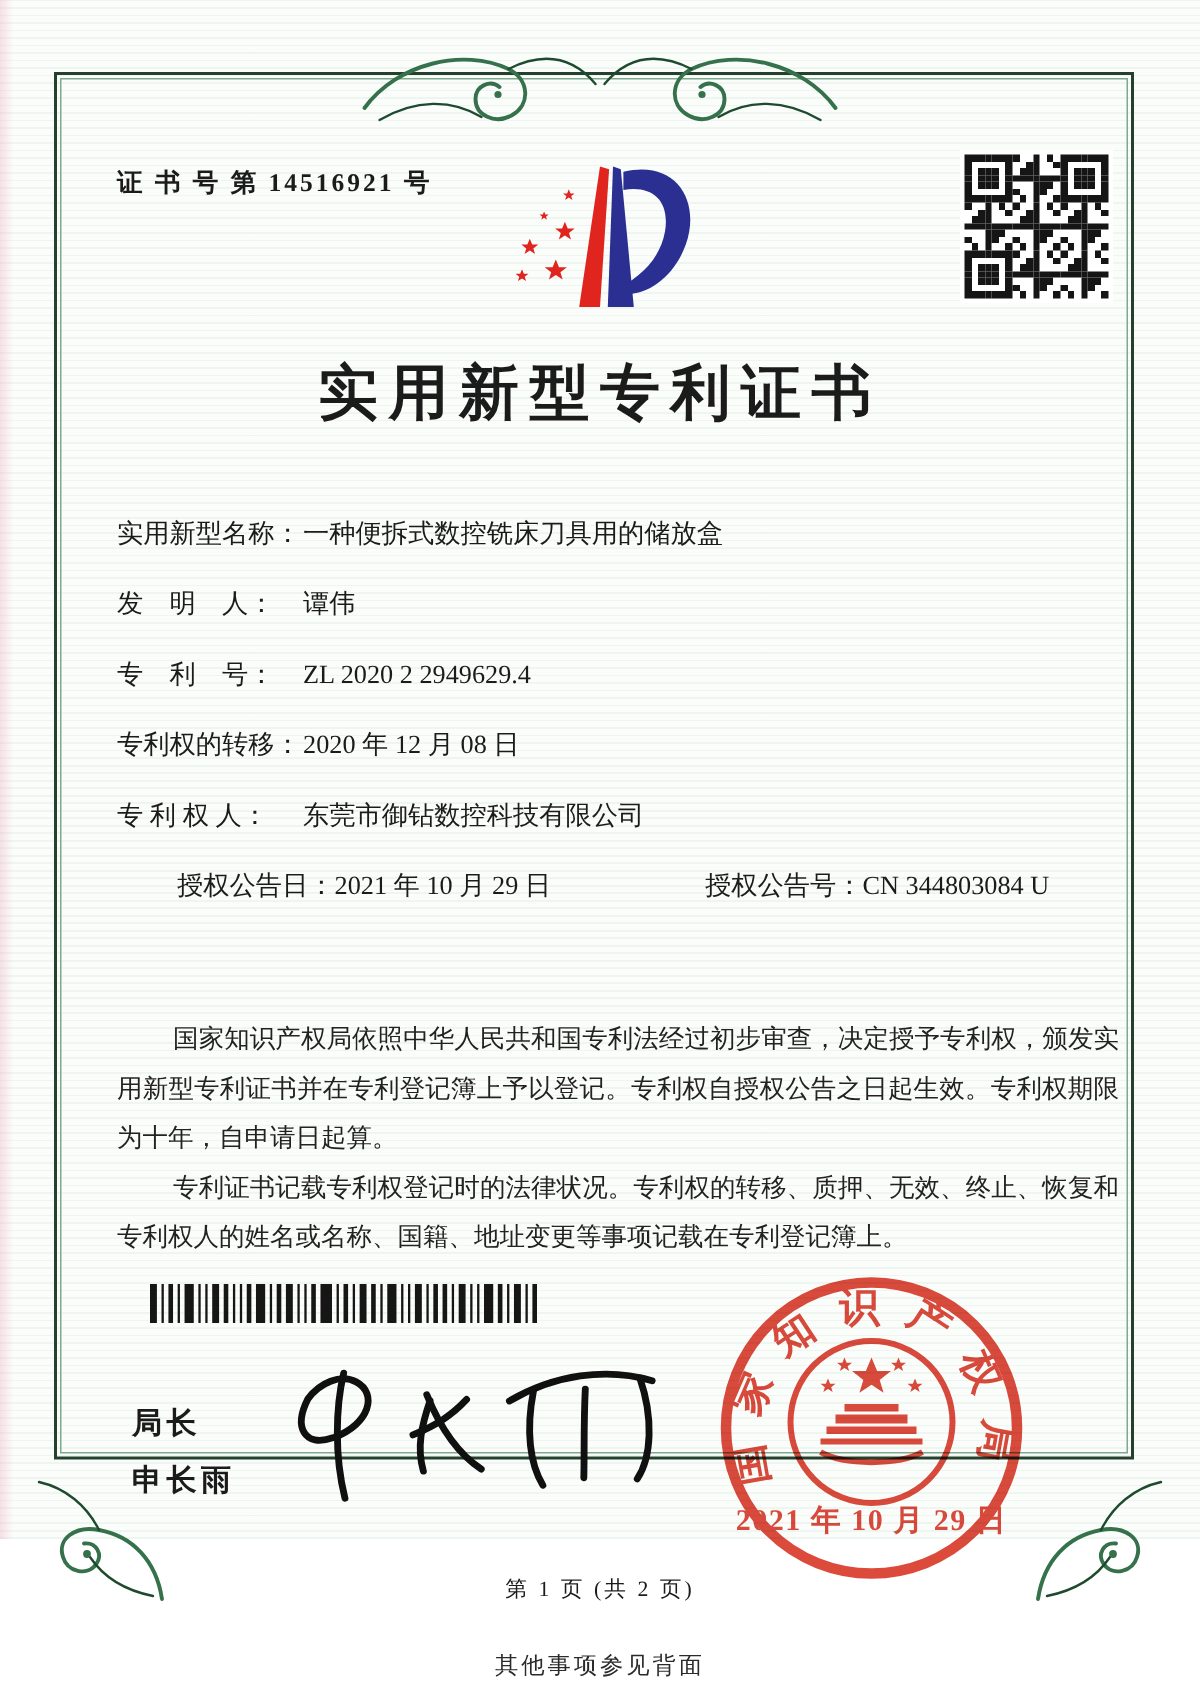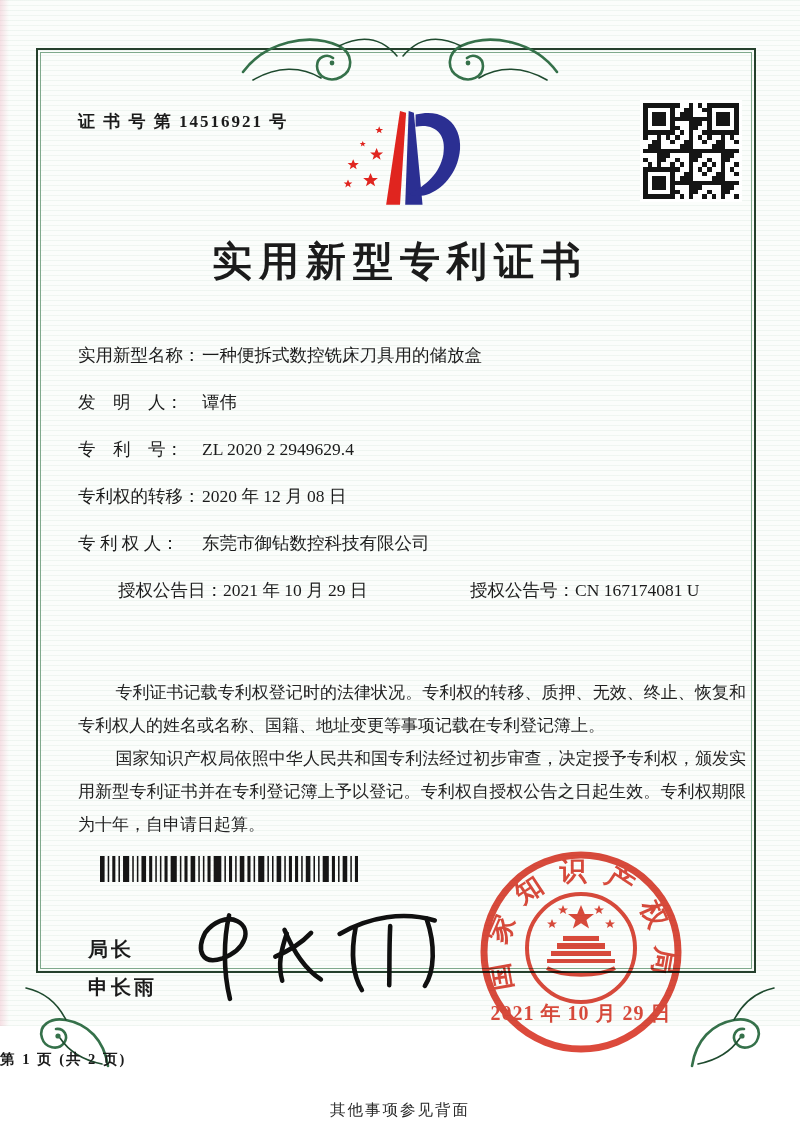--- a/index.html
+++ b/index.html
@@ -21,21 +21,21 @@
   .fvalue{flex:1;}
   .pair{display:flex;}
   .pair1{flex:0 0 352px;margin-left:40px;}
   .paras{left:78px;top:676px;width:668px;font-size:17px;line-height:33px;text-align:justify;color:#222;}
   .paras p{margin:0;text-indent:2.2em;}
   .barcode{left:100px;top:856px;width:258px;height:26px;}
   .director{left:88px;top:930px;font-size:20px;line-height:38px;font-weight:600;letter-spacing:3px;}
   .sig{left:182px;top:894px;width:276px;height:122px;transform:rotate(-2deg);}
   .sig path{stroke:#101010;stroke-width:4.5;fill:none;stroke-linecap:round;}
   .sealwrap{left:468px;top:848px;width:226px;height:226px;mix-blend-mode:multiply;opacity:.92;}
-  .page-info{left:0;right:0;top:1050px;font-size:14.5px;letter-spacing:2px;font-weight:bold;}
+  .page-info{left:0;right:0;top:1050px;text-align:center;font-size:14.5px;letter-spacing:2px;}
   .back-note{left:0;right:0;top:1100px;text-align:center;font-size:15.5px;letter-spacing:2px;color:#2a2a2a;}
   .qr{left:640px;top:100px;width:96px;height:96px;background:#fff;padding:3px;
     display:grid;grid-template-columns:repeat(21,1fr);grid-template-rows:repeat(21,1fr);}
   .qr div{background:transparent}.qr div.on{background:#151515;}
   .orn path{stroke:#35714a;fill:none;stroke-width:2.6;stroke-linecap:round;}
   .orn .d2{stroke:#1e4a2e;stroke-width:1.6;}
   .orn circle{fill:#35714a;}
 </style>
 </head>
 <body>
@@ -560,28 +560,28 @@
       <span class="flabel">专 利 权 人：</span>
       <span class="fvalue">东莞市御钻数控科技有限公司</span>
     </div>
     <div class="frow">
       <span class="pair pair1">
         <span>授权公告日：</span>
         <span>2021 年 10 月 29 日</span>
       </span>
       <span class="pair">
         <span>授权公告号：</span>
-        <span>CN 167174081 U</span>
+        <span>CN 344803084 U</span>
       </span>
     </div>
   </div>
 
   <div class="abs paras">
+    <p>国家知识产权局依照中华人民共和国专利法经过初步审查，决定授予专利权，颁发实用新型专利证书并在专利登记簿上予以登记。专利权自授权公告之日起生效。专利权期限为十年，自申请日起算。</p>
     <p>专利证书记载专利权登记时的法律状况。专利权的转移、质押、无效、终止、恢复和专利权人的姓名或名称、国籍、地址变更等事项记载在专利登记簿上。</p>
-    <p>国家知识产权局依照中华人民共和国专利法经过初步审查，决定授予专利权，颁发实用新型专利证书并在专利登记簿上予以登记。专利权自授权公告之日起生效。专利权期限为十年，自申请日起算。</p>
   </div>
 
   <svg class="abs barcode" id="barcode" viewBox="0 0 168 26" preserveAspectRatio="none">
       <rect x="0" y="0" width="3" height="26" fill="#161616"></rect>
       <rect x="5" y="0" width="1" height="26" fill="#161616"></rect>
       <rect x="8" y="0" width="2" height="26" fill="#161616"></rect>
       <rect x="12" y="0" width="1" height="26" fill="#161616"></rect>
       <rect x="15" y="0" width="4" height="26" fill="#161616"></rect>
       <rect x="21" y="0" width="1" height="26" fill="#161616"></rect>
       <rect x="24" y="0" width="1" height="26" fill="#161616"></rect>

